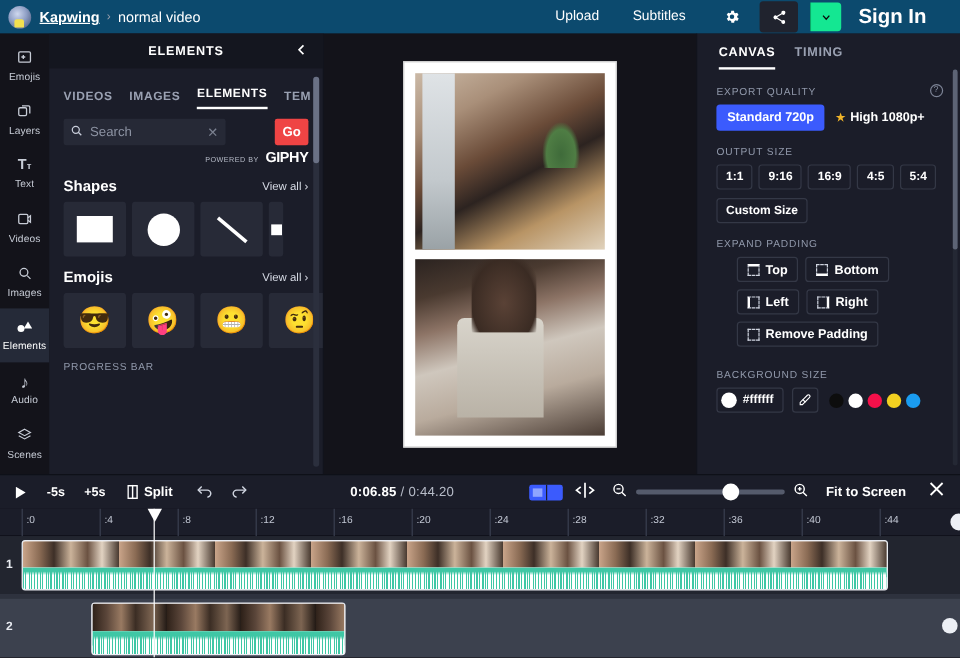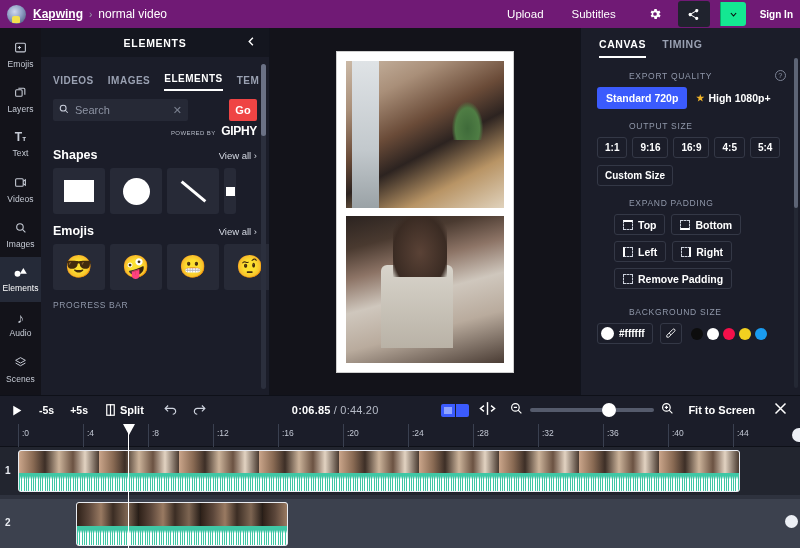--- a/index.html
+++ b/index.html
@@ -8,21 +8,21 @@
     background: #13131a;
     font-family: "Liberation Sans", sans-serif;
     overflow: hidden;
     color: #fff;
   }
   #app { position: relative; width: 800px; height: 548px; }
 
   
   .topbar {
     position: absolute; top: 0; left: 0; width: 800px; height: 28px;
-    background: #701a75; display: flex; align-items: center;
+    background: #0c4a6e; display: flex; align-items: center;
     font-size: 11.5px;
   }
   .logo-dot {
     width: 19px; height: 19px; border-radius: 50%;
     background: radial-gradient(circle at 40% 35%, #cfd8ee 0%, #8e9ec4 45%, #3b4a6b 100%);
     margin-left: 7px; margin-right: 7px; flex: 0 0 auto;
     position: relative; overflow: hidden;
   }
   .logo-dot::after{
     content:""; position:absolute; left:5px; bottom:1px; width:8px; height:7px;
@@ -43,21 +43,21 @@
     background: #14e792; color: #0a0a0a; font-weight: bold; font-size: 12px;
     display: flex; align-items: center; gap: 6px; padding: 0 12px;
     border-radius: 3px 0 0 3px;
   }
   .export-btn span.lbl { text-decoration: underline; }
   .export-caret {
     background: #14e792; color: #0a0a0a; width: 26px;
     display:flex; align-items:center; justify-content:center;
     border-left: 1px solid #0aa868; border-radius: 0 3px 3px 0; font-size: 9px;
   }
-  .signin { color: #fff; font-weight: bold; font-size: 10px; margin-right: 7px; }
+  .signin { color: #fff; font-weight: bold; font-size: 17px; margin-right: 28px; }
 
   
   .rail {
     position: absolute; top: 28px; left: 0; width: 41px; height: 367px;
     background: #13131a; padding-top: 4px;
   }
   .rail-item {
     height: 45px; display:flex; flex-direction: column;
     align-items:center; justify-content:center; gap: 3px;
     color: #c7ccd6; font-size: 8.5px;
@@ -147,21 +147,21 @@
   }
 
   
   .right {
     position:absolute; top:28px; left:580px; width:220px; height:367px;
     background:#1b1d29; border-left:1px solid #11131c;
   }
   .rtabs { display:flex; gap:16px; padding: 10px 0 0 18px; }
   .rtab { font-size:10.5px; font-weight:bold; color:#9aa1b2; letter-spacing:.6px; padding-bottom:6px; }
   .rtab.active { color:#fff; border-bottom:2px solid #fff; }
-  .rsec-lbl { font-size:8.5px; color:#9098aa; letter-spacing:.7px; padding: 12px 0 6px 16px; margin-left: 32px; }
+  .rsec-lbl { font-size:8.5px; color:#9098aa; letter-spacing:.7px; padding: 12px 0 6px 16px; }
   .rsec-lbl.with-help { display:flex; align-items:center; justify-content:space-between; padding-right:14px; }
   .help-ico { width:11px;height:11px;border:1px solid #7d8496;border-radius:50%;color:#9098aa;font-size:7px;
               display:flex;align-items:center;justify-content:center;}
   .qrow { display:flex; gap:0; padding: 0 0 0 16px; }
   .qbtn {
     height: 22px; display:flex; align-items:center; justify-content:center; gap:4px;
     font-size:10.5px; font-weight:bold; padding: 0 9px; border-radius:3px;
   }
   .qbtn.sel { background:#3b5bfd; color:#fff; }
   .qbtn.unsel { background:transparent; color:#fff; }

